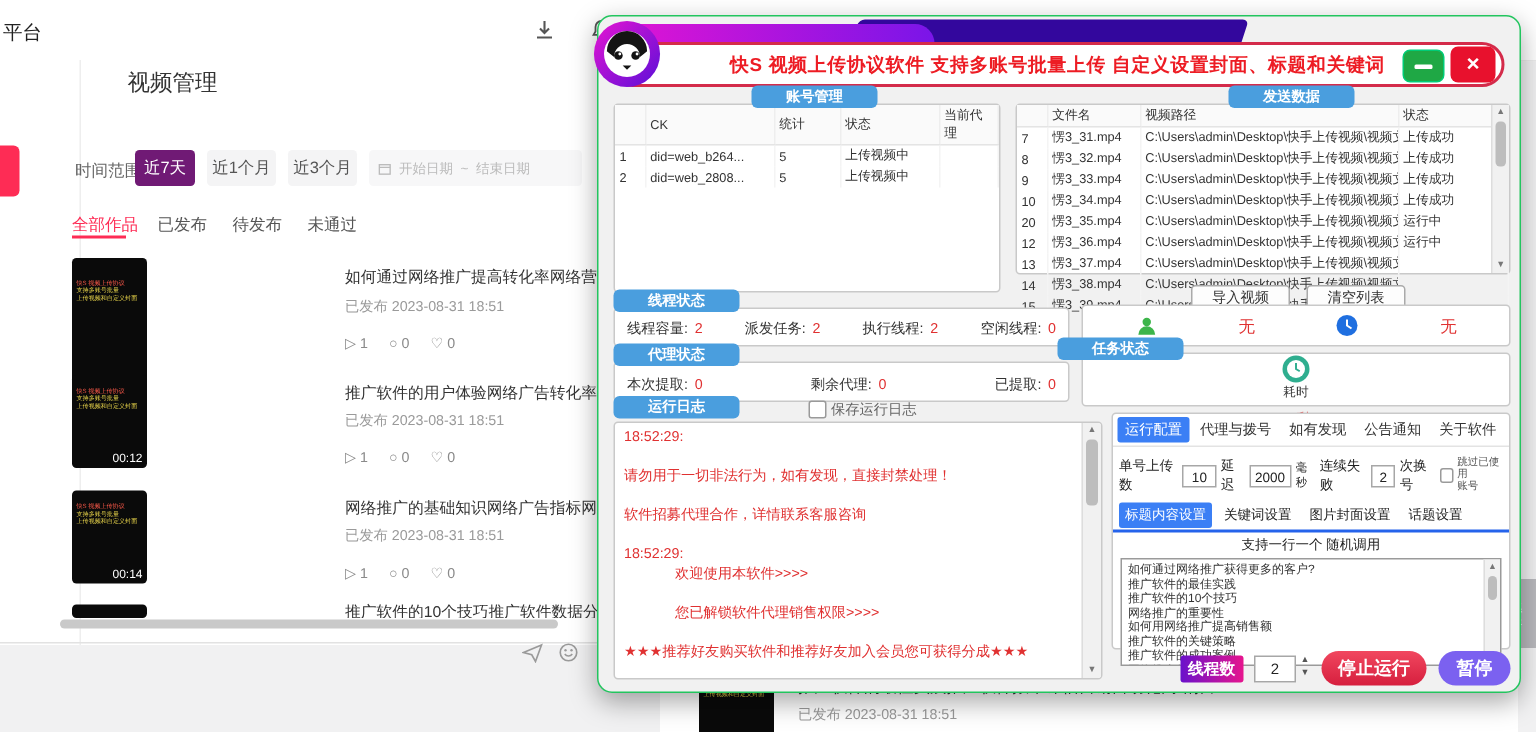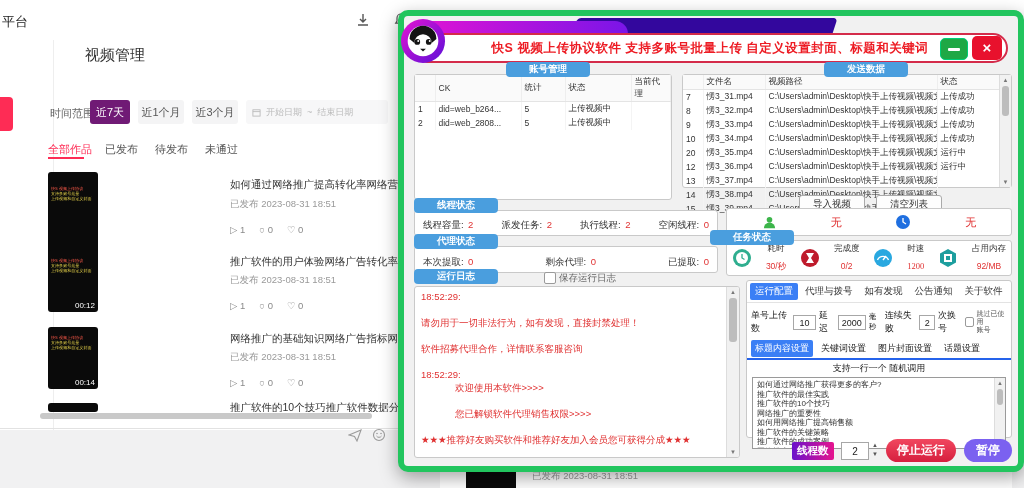--- a/index.html
+++ b/index.html
@@ -31,21 +31,21 @@
   .v-title{font-size:10.5px;color:#333;white-space:nowrap;overflow:hidden;width:168px;}
   .v-meta{font-size:9.5px;color:#9a9a9a;}
   .v-stats{font-size:9.5px;color:#8a8a8a;display:flex;gap:14px;}
   .hscroll{left:40px;top:413px;width:332px;height:6px;background:#c9c9c9;border-radius:3px;}
   .card-bottom{left:0;top:428px;width:398px;height:0;border-top:1px solid #e2e2e2;}
   .bwin{left:440px;top:432px;width:572px;height:56px;background:#fff;}
   .chatw{left:992px;top:386px;width:32px;height:46px;background:#b9b9bd;border-radius:8px 0 0 8px;
          display:flex;flex-direction:column;align-items:center;padding-top:5px;box-sizing:border-box;color:#fff;}
   .chatw .t{font-size:7px;line-height:8px;}
   
-  .appwin{left:398px;top:10px;width:614px;height:450px;background:#f1f1f1;border:6px solid #22c55e;
+  .appwin{left:398px;top:10px;width:614px;height:450px;background:#f1f1f1;border:1px solid #22c55e;
           border-radius:10px;box-shadow:0 6px 18px rgba(0,0,0,.35);}
   .grad-bar{left:2px;top:5px;width:222px;height:26px;border-radius:14px;
             background:linear-gradient(90deg,#e614d2,#7a15e8);}
   .indigo-band{left:170px;top:2px;width:260px;height:22px;background:#33079d;border-radius:4px;transform:skewX(-18deg);}
   .title-pill{left:8px;top:17px;width:596px;height:30px;background:#fff;border:2px solid #d42b4a;border-radius:16px;
               box-sizing:border-box;display:flex;align-items:center;justify-content:center;}
   .title-txt{color:#ed1c24;font-weight:bold;font-size:12.5px;letter-spacing:.5px;}
   .logo{left:-4px;top:2px;width:46px;height:46px;}
   .btn-min{left:536px;top:22px;width:26px;height:20px;background:#1fa845;border-radius:5px;border:1px solid #0c7;
            display:flex;align-items:center;justify-content:center;}
@@ -393,21 +393,21 @@
   <div class="abs panel" style="left:10px;top:230px;width:304px;height:27px;">
     <div class="statrow">
       <span><span class="sl">本次提取:</span> <span class="sv">0</span></span>
       <span><span class="sl">剩余代理:</span> <span class="sv">0</span></span>
       <span><span class="sl">已提取:</span> <span class="sv">0</span></span>
     </div>
   </div>
 
   <span class="abs tag" style="left:306px;top:214px;z-index:6;">任务状态</span>
   <div class="abs panel" style="left:322px;top:224px;width:286px;height:36px;">
-    <div class="statrow" style="padding:0 5px;">
+    <div class="statrow" style="padding:0 5px;flex-direction:column;">
       <span>
           <svg width="20" height="20" viewBox="0 0 20 20">
             <circle cx="10" cy="10" r="9" fill="#2fae8f"></circle>
             <circle cx="10" cy="10" r="6" fill="#fff"></circle>
             <path d="M10 6v4l2.5 1.5" stroke="#2fae8f" stroke-width="1.3" fill="none"></path>
           </svg>
         </span>
       <span style="text-align:center;"><span class="sl" style="font-size:8.5px;display:block;">耗时</span><span class="sv" style="font-size:8.5px;">30/秒</span></span>
       <span>
           <svg width="20" height="20" viewBox="0 0 20 20">

